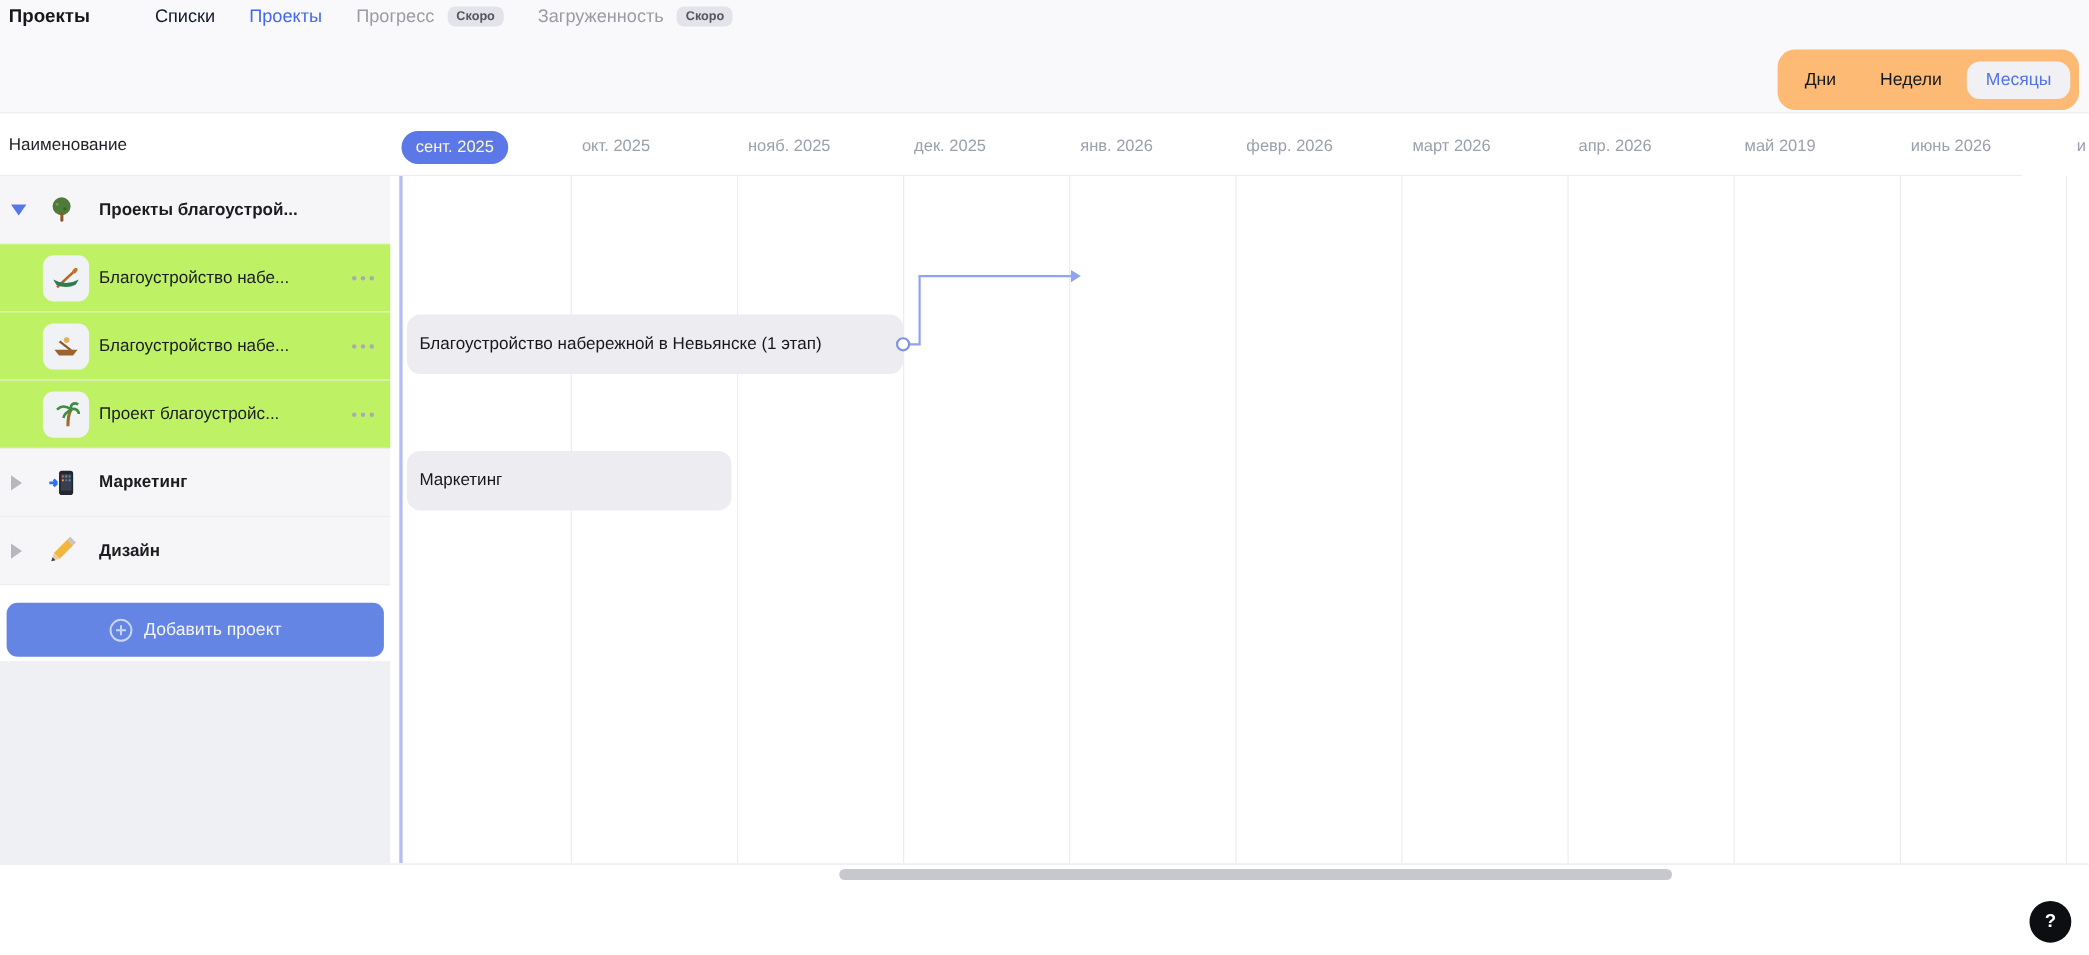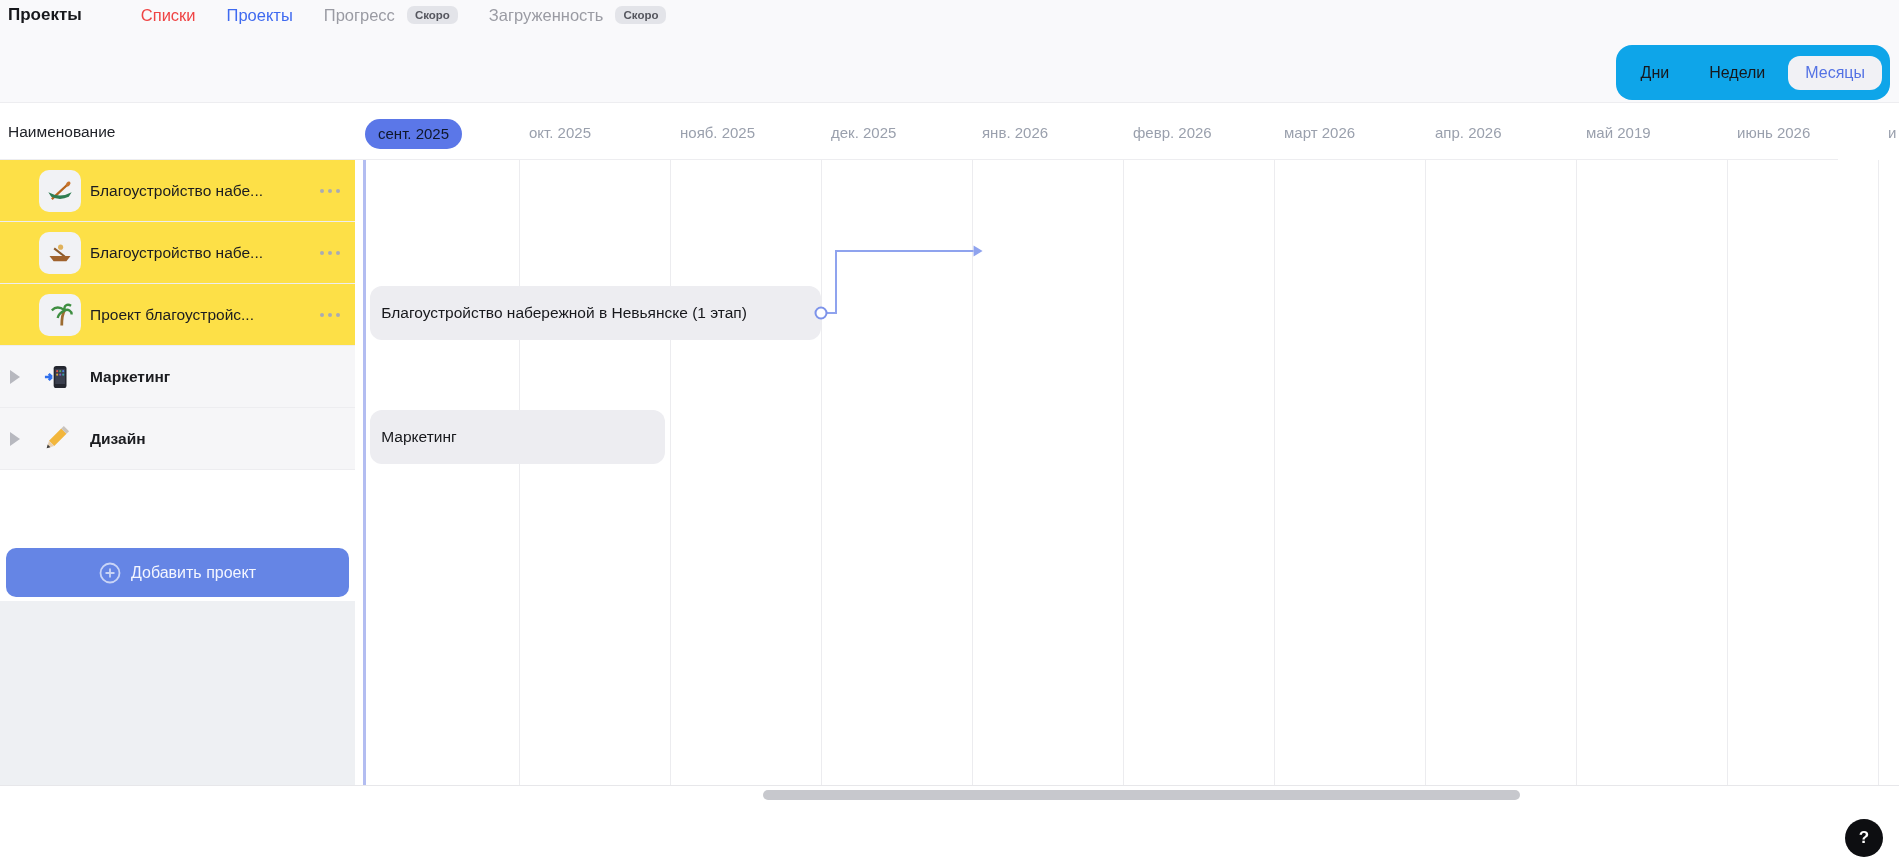--- a/index.html
+++ b/index.html
@@ -5,44 +5,44 @@
   html,body{margin:0;padding:0;width:1899px;height:868px;overflow:hidden;
     font-family:"Liberation Sans","DejaVu Sans",sans-serif;background:#ffffff;position:relative;}
   *{box-sizing:border-box;}
 
   
   .topband{position:absolute;left:0;top:0;width:1899px;height:103px;background:#f9f9fb;
     border-bottom:1px solid #ededf0;text-align:right;}
   .nav{position:absolute;left:8px;top:5px;display:flex;align-items:center;}
   .nav-title{font-size:17px;font-weight:700;color:#17181c;margin-right:59px;}
   .nav-tabs{display:flex;align-items:center;gap:31px;}
-  .tab{font-size:16.5px;color:#ef4444;cursor:pointer;display:flex;align-items:center;}
+  .tab{font-size:16.5px;color:#0f172a;cursor:pointer;display:flex;align-items:center;}
   .tab.active{color:#3f6af0;}
   .tab.disabled{color:#9a9ba3;}
   .badge{margin-left:12px;background:#e3e4e9;color:#55565e;font-size:11.5px;font-weight:600;
     padding:3px 8px;border-radius:7px;}
 
-  .switcher{position:absolute;right:9px;top:45px;height:55px;background:#0ea5e9;border-radius:16px;
+  .switcher{position:absolute;right:9px;top:45px;height:55px;background:#fdba74;border-radius:16px;
     display:flex;align-items:center;padding:0 8px;gap:6px;}
   .switch-opt{font-size:16px;color:#17181c;padding:8px 17px;border-radius:12px;cursor:pointer;white-space:nowrap;}
   .switch-opt.selected{background:#f1f1f5;color:#5472e4;}
 
   
   .header-strip{position:absolute;left:0;top:104px;width:1838px;height:56px;background:#ffffff;
     border-bottom:1px solid #ededf0;}
   .col-header{position:absolute;left:8px;top:0;height:56px;line-height:56px;font-size:15.5px;
     font-weight:500;color:#212329;}
   .month-label{position:absolute;top:20px;font-size:15px;color:#9aa0ad;white-space:nowrap;}
   .month-pill{position:absolute;top:15px;height:30px;line-height:30px;padding:0 13px;border-radius:15px;
-    background:#5b77e8;color:#0f172a;font-size:15px;white-space:nowrap;}
+    background:#5b77e8;color:#fef9c3;font-size:15px;white-space:nowrap;}
 
   
   .sidebar-rows{position:absolute;left:0;top:160px;width:355px;}
   .srow{position:relative;width:355px;height:62px;border-bottom:1px solid #ededf0;cursor:pointer;
-    display:flex;align-items:center;background:#fde047;}
+    display:flex;align-items:center;background:#bef264;}
   .srow.parent{background:#f6f6f8;}
   .tri{position:absolute;left:10px;width:0;height:0;}
   .tri.down{border-left:7px solid transparent;border-right:7px solid transparent;border-top:10px solid #5577e8;}
   .tri.right{border-top:7px solid transparent;border-bottom:7px solid transparent;border-left:10px solid #b7b8bf;}
   .icon-wrap{position:absolute;left:41px;width:30px;height:30px;display:flex;align-items:center;justify-content:center;}
   .icon-box{position:absolute;left:39px;width:42px;height:42px;border-radius:10px;background:#f1f2f5;
     display:flex;align-items:center;justify-content:center;}
   .srow-label{position:absolute;left:90px;font-size:15.5px;color:#1b1c20;white-space:nowrap;}
   .srow.parent .srow-label{font-weight:700;}
   .srow.child .srow-label{font-weight:500;}
@@ -113,20 +113,32 @@
       <div class="month-label" style="left: 1133px;">февр. 2026</div>
       <div class="month-label" style="left: 1284px;">март 2026</div>
       <div class="month-label" style="left: 1435px;">апр. 2026</div>
       <div class="month-label" style="left: 1586px;">май 2019</div>
       <div class="month-label" style="left: 1737px;">июнь 2026</div>
       <div class="month-label" style="left: 1888px;">и</div>
     </div>
 </div>
 
 <div class="sidebar-rows" id="sidebar-rows">
+    <div class="srow parent">
+      <div class="tri down"></div>
+      <span class="icon-wrap">
+        <svg width="28" height="28" viewBox="0 0 24 24">
+          <circle cx="12" cy="9" r="7" fill="#4e7a3a"></circle>
+          <circle cx="8.5" cy="7.5" r="1.2" fill="#6f9c4e"></circle>
+          <circle cx="14.5" cy="11" r="1.2" fill="#3c612d"></circle>
+          <rect x="11" y="14" width="2.4" height="7" rx="1" fill="#8b5a2b"></rect>
+        </svg>
+      </span>
+      <span class="srow-label">Проекты благоустрой...</span>
+    </div>
     <div class="srow child">
       <span class="icon-box">
         <svg width="28" height="28" viewBox="0 0 24 24">
           <line x1="5" y1="19" x2="19" y2="6" stroke="#b5651d" stroke-width="2"></line>
           <ellipse cx="19" cy="6" rx="1.6" ry="2.4" transform="rotate(40 19 6)" fill="#c8742a"></ellipse>
           <path d="M2 13 Q12 18.5 22 13 L19.5 17 Q12 20.5 4.5 17 Z" fill="#2e7d52"></path>
         </svg>
       </span>
       <span class="srow-label">Благоустройство набе...</span>
       <span class="more-dots">

